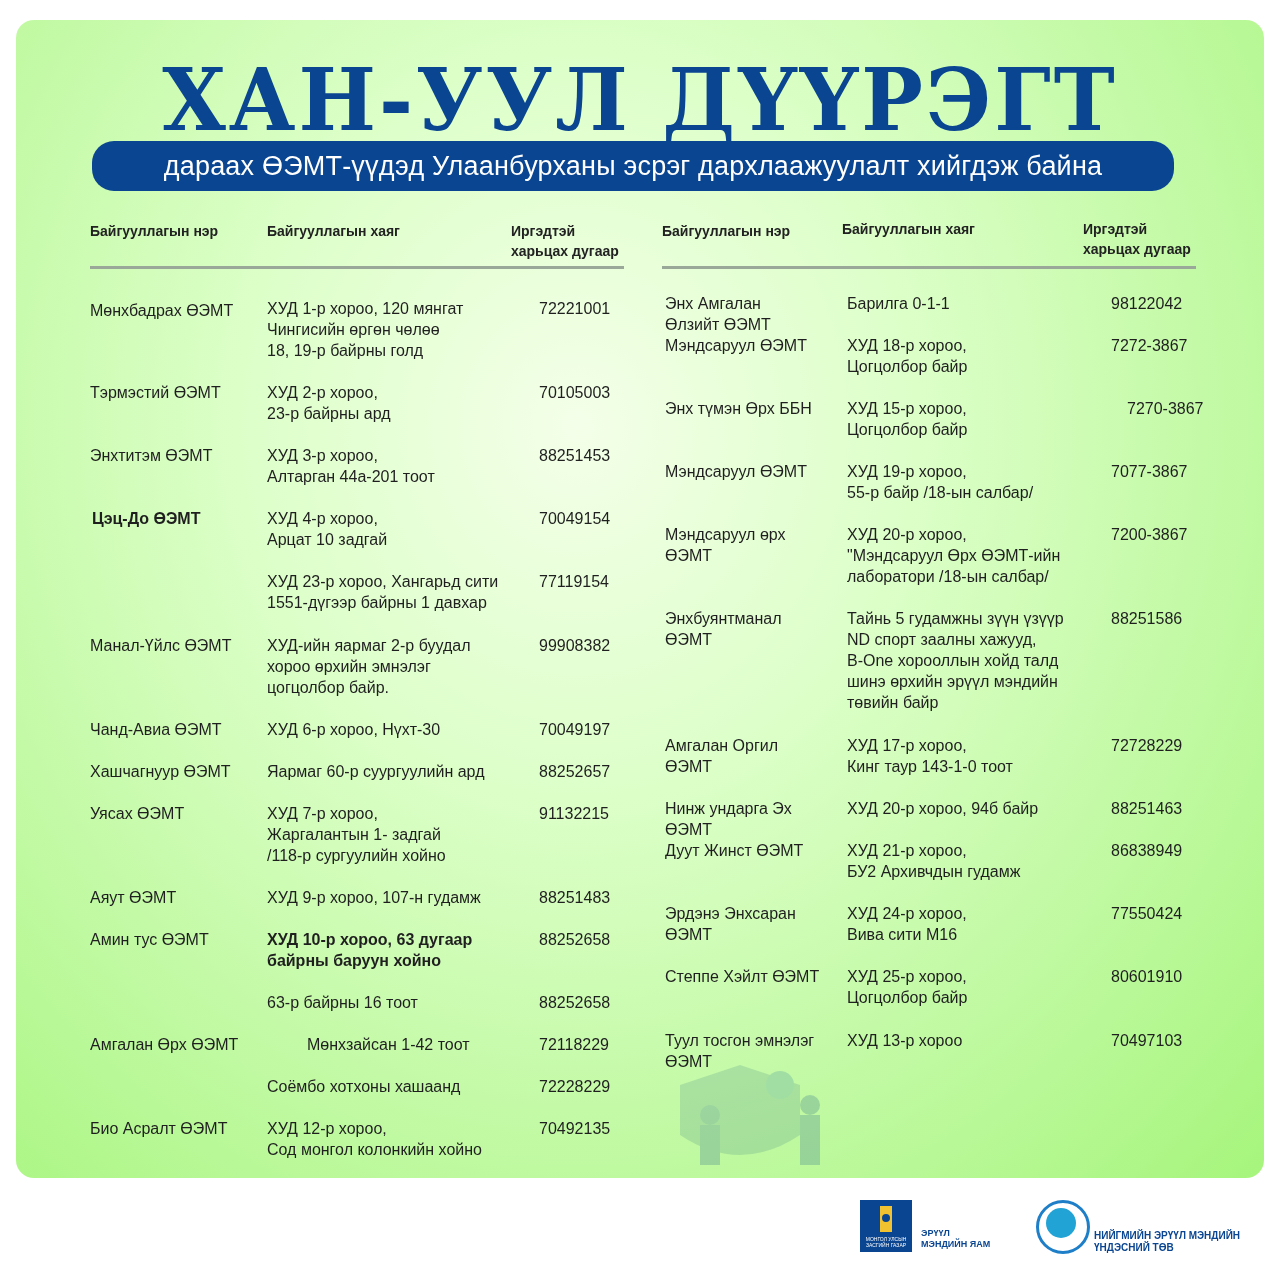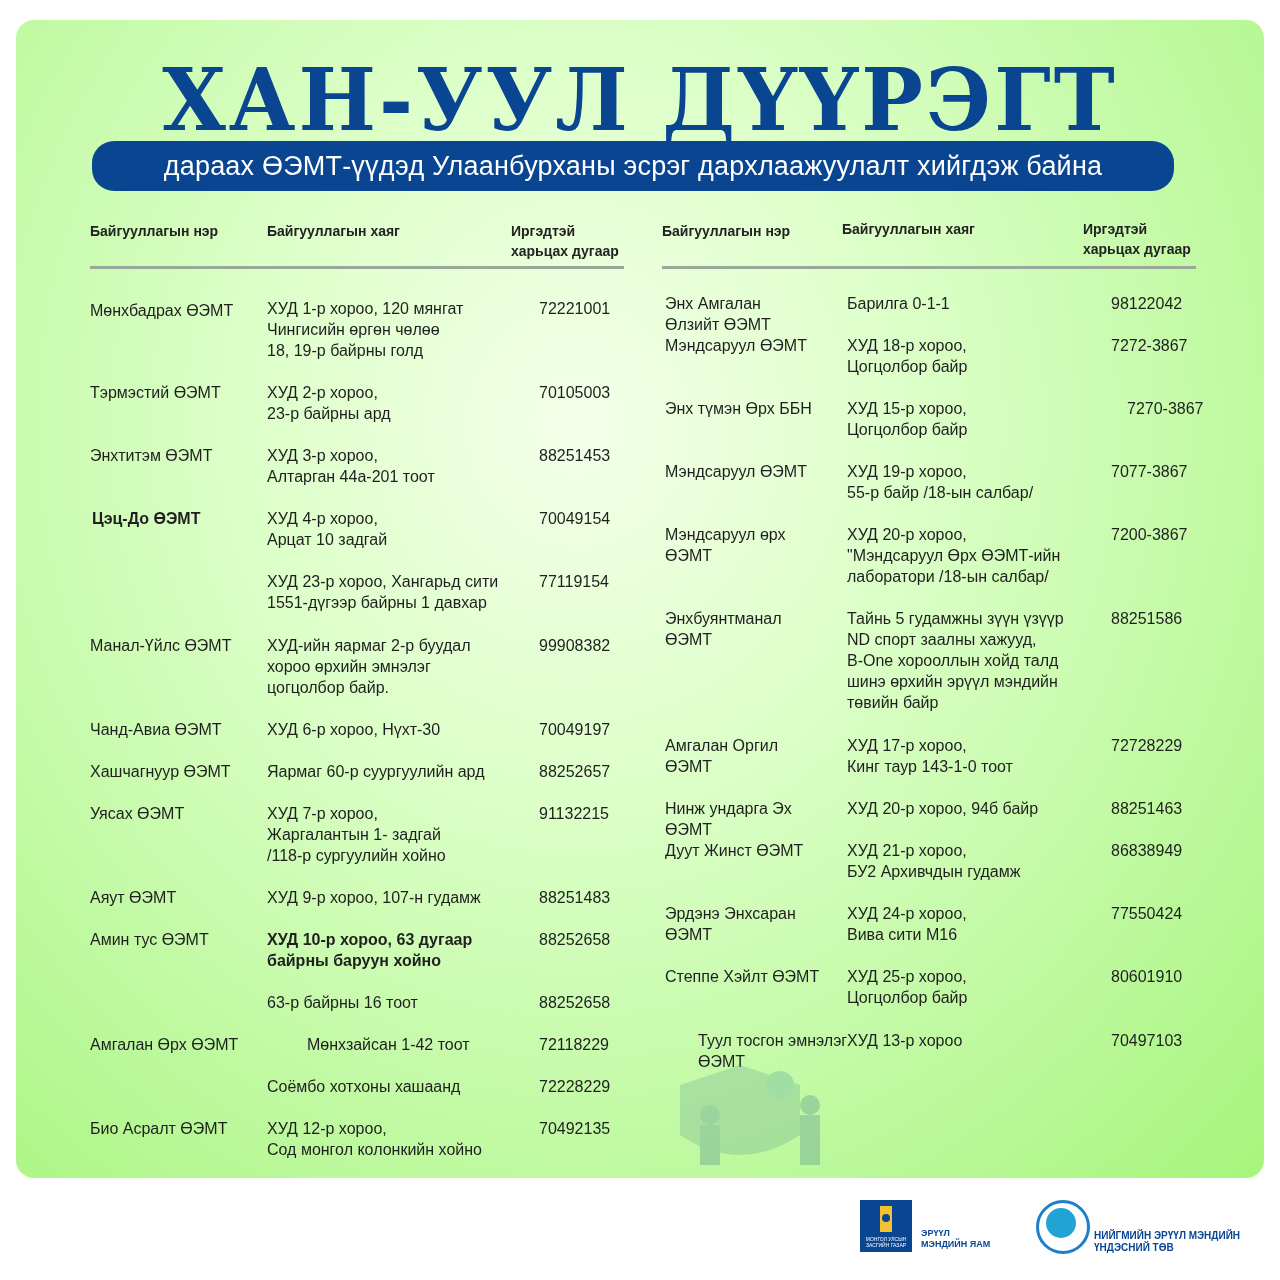--- a/index.html
+++ b/index.html
@@ -144,21 +144,21 @@
     <div class="cell" style="left: 1111px; top: 840px;">86838949</div>
     <div class="cell" style="left: 665px; top: 903px;">Эрдэнэ Энхсаран
 ӨЭМТ</div>
     <div class="cell" style="left: 847px; top: 903px;">ХУД 24-р хороо,
 Вива сити М16</div>
     <div class="cell" style="left: 1111px; top: 903px;">77550424</div>
     <div class="cell" style="left: 665px; top: 966px;">Степпе Хэйлт ӨЭМТ</div>
     <div class="cell" style="left: 847px; top: 966px;">ХУД 25-р хороо,
 Цогцолбор байр</div>
     <div class="cell" style="left: 1111px; top: 966px;">80601910</div>
-    <div class="cell" style="left: 665px; top: 1030px; margin-left: 33px;">Туул тосгон эмнэлэг
+    <div class="cell" style="left: 665px; top: 1030px;">Туул тосгон эмнэлэг
 ӨЭМТ</div>
     <div class="cell" style="left: 847px; top: 1030px;">ХУД 13-р хороо</div>
     <div class="cell" style="left: 1111px; top: 1030px;">70497103</div>
   </div>
 
 <svg class="illus" viewBox="0 0 180 120">
   <path d="M20 30 L80 10 L140 30 L140 80 Q80 120 20 80 Z" fill="#5a9a8a"></path>
   <circle cx="120" cy="30" r="14" fill="#3f8f9f"></circle>
   <circle cx="50" cy="60" r="10" fill="#2a6a8a"></circle>
   <rect x="40" y="70" width="20" height="40" fill="#2a6a8a"></rect>

